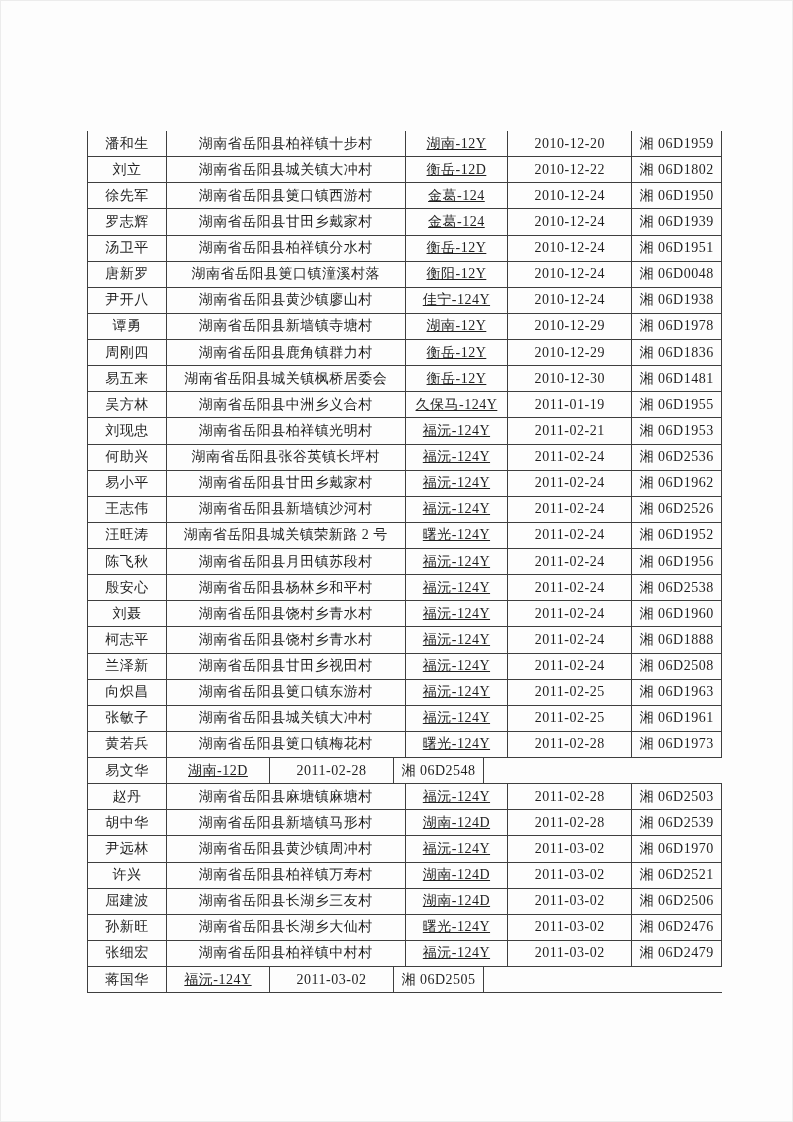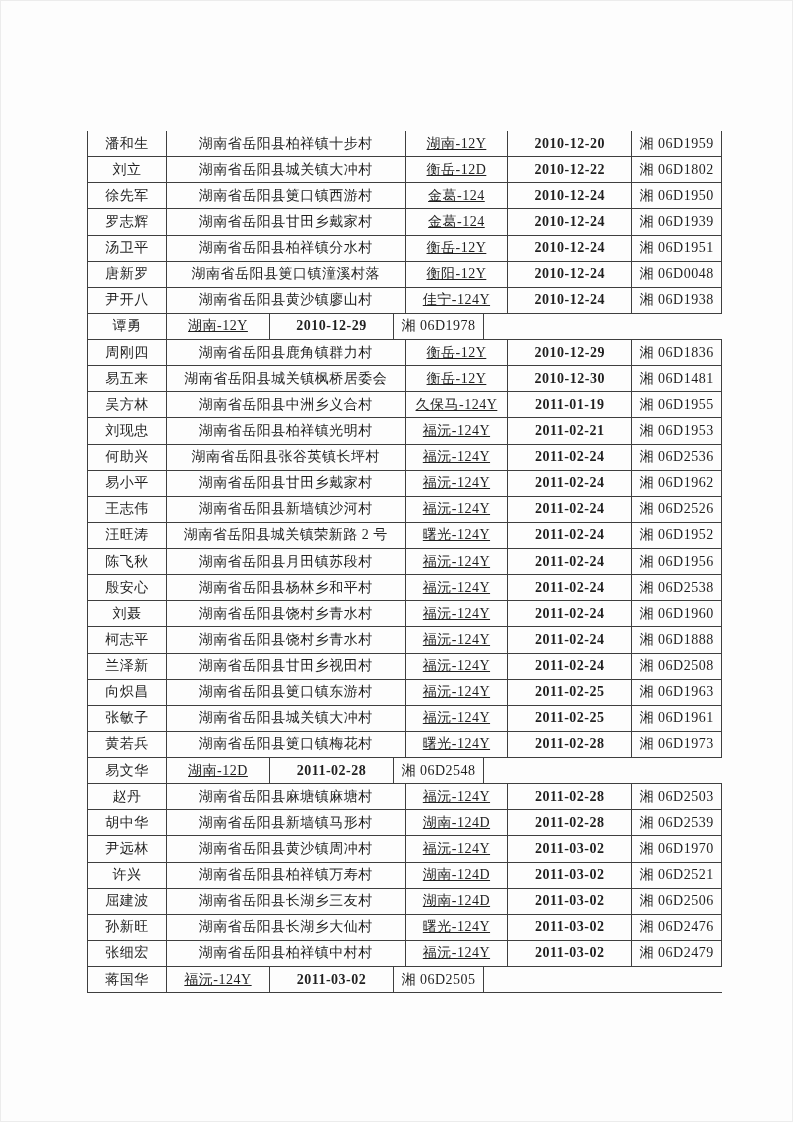--- a/index.html
+++ b/index.html
@@ -43,21 +43,21 @@
     align-items: center;
     justify-content: center;
     font-size: 14px;
     letter-spacing: 0.5px;
     white-space: nowrap;
     overflow: hidden;
   }
   .col-name    { width: 79px; }
   .col-address { width: 239px; text-align: center; }
   .col-model   { width: 103px; text-decoration: underline; }
-  .col-date    { width: 124px; font-weight: bold; }
+  .col-date    { width: 124px; }
   .col-plate   { width: 90px; }
 </style>
 </head>
 <body>
 
 <div class="page">
   <div class="reg-table">
     <div style="display:contents">
   <div class="t-row">
     <div class="t-cell col-name">潘和生</div>
@@ -110,20 +110,21 @@
   <div class="t-row">
     <div class="t-cell col-name">尹开八</div>
     <div class="t-cell col-address">湖南省岳阳县黄沙镇廖山村</div>
     <div class="t-cell col-model">佳宁-124Y</div>
     <div class="t-cell col-date">2010-12-24</div>
     <div class="t-cell col-plate">湘 06D1938</div>
   </div>
 
   <div class="t-row">
     <div class="t-cell col-name">谭勇</div>
+    <div class="t-cell col-address">湖南省岳阳县新墙镇寺塘村</div>
     <div class="t-cell col-model">湖南-12Y</div>
     <div class="t-cell col-date">2010-12-29</div>
     <div class="t-cell col-plate">湘 06D1978</div>
   </div>
 
   <div class="t-row">
     <div class="t-cell col-name">周刚四</div>
     <div class="t-cell col-address">湖南省岳阳县鹿角镇群力村</div>
     <div class="t-cell col-model">衡岳-12Y</div>
     <div class="t-cell col-date">2010-12-29</div>

